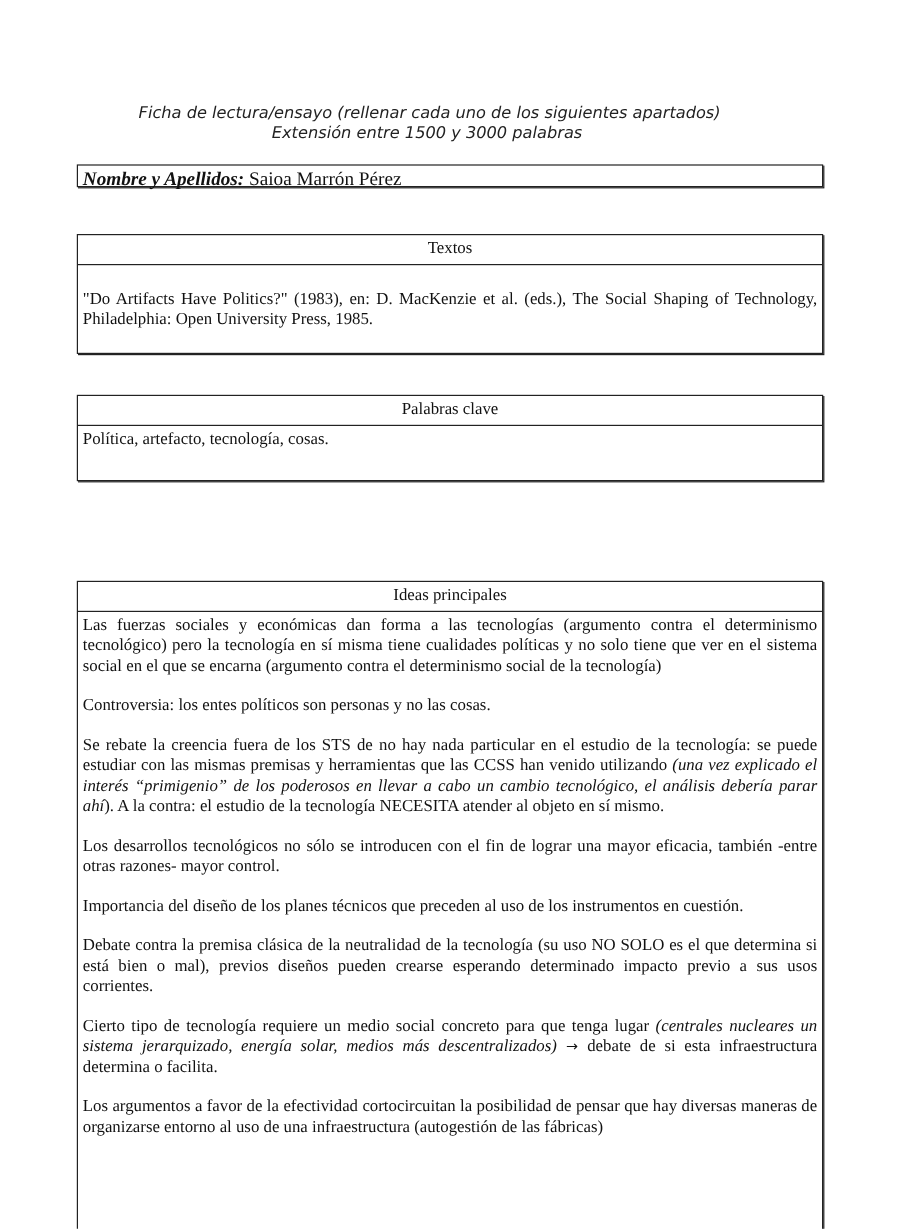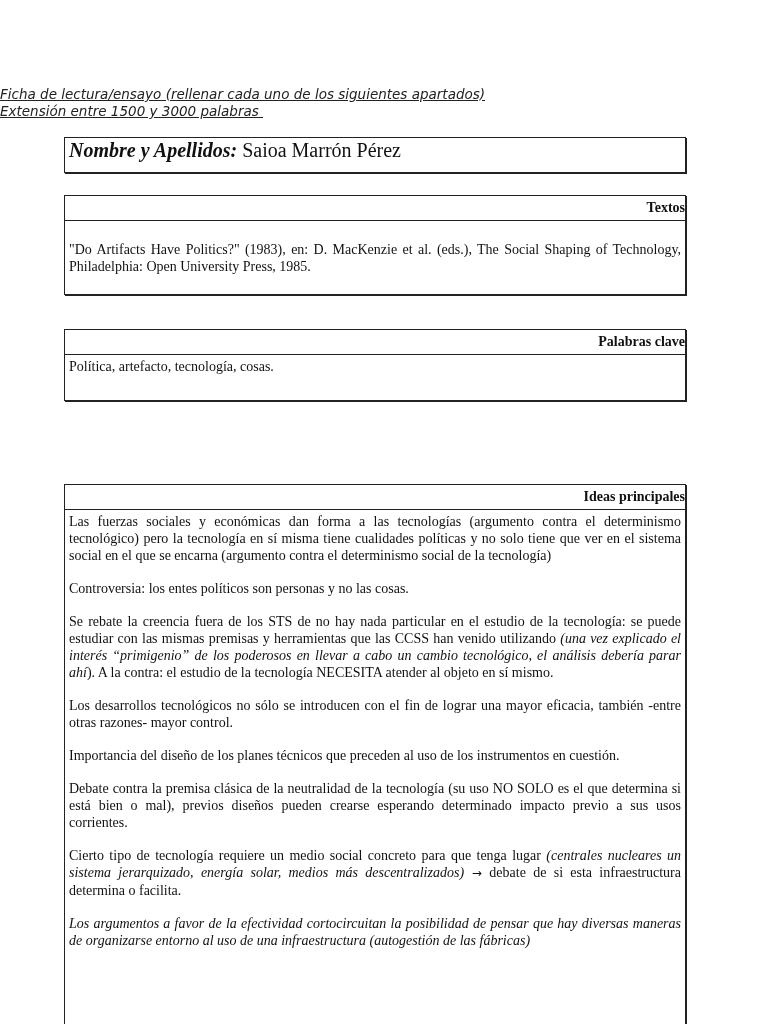--- a/index.html
+++ b/index.html
@@ -1,34 +1,34 @@
 <!DOCTYPE html>
 <html><head>
 <meta charset="utf-8">
 <style>
   html, body { margin: 0; padding: 0; background: #ffffff; }
   body { width: 768px; height: 1024px; position: relative; overflow: hidden;
          font-family: "Liberation Serif", "DejaVu Serif", serif; color: #111; }
-  .header { position: absolute; left: 0; width: 716px; top: 86px; text-align: left;
-            font-style: italic; text-decoration: underline; font-size: 13.5px; line-height: 17px;
+  .header { position: absolute; left: 0; width: 716px; top: 86px; text-align: center;
+            font-style: italic; font-size: 13.5px; line-height: 17px;
             font-family: "DejaVu Sans", "Liberation Sans", sans-serif; color: #222; }
   .header div { white-space: pre; }
   .box { position: absolute; left: 64px; width: 622px; border: 1px solid #222;
          box-shadow: 1px 1px 0 #222; background: #fff; box-sizing: border-box; }
-  .name-box { top: 137px; height: 36px; padding: 3px 4px; font-size: 20px; line-height: 18px; }
+  .name-box { top: 137px; height: 19px; padding: 3px 4px; font-size: 16px; line-height: 18px; }
   .name-box .label { font-weight: bold; font-style: italic; }
-  .sec-title { height: 24px; line-height: 24px; text-align: right; font-weight: bold; font-size: 14px;
+  .sec-title { height: 24px; line-height: 24px; text-align: center; font-weight: normal; font-size: 14px;
                border-bottom: 1px solid #222; }
   .sec-body { padding: 3px 4px; font-size: 14px; line-height: 17px; text-align: justify; }
   .textos { top: 195px; height: 100px; }
   .textos .sec-body { padding-top: 20px; }
   .palabras { top: 329px; height: 72px; }
   .ideas { top: 484px; height: 605px; }
   .ideas p { margin: 0 0 16px 0; }
-  .ideas p:last-child { margin-bottom: 0; font-style: italic; }
+  .ideas p:last-child { margin-bottom: 0; }
   .it { font-style: italic; }
   .arrow { font-family: "DejaVu Sans", sans-serif; font-size: 12px; }
 </style>
 </head>
 <body>
 
 <div class="header">
   <div>Ficha de lectura/ensayo (rellenar cada uno de los siguientes apartados)</div>
   <div>Extensión entre 1500 y 3000 palabras </div>
 </div>

